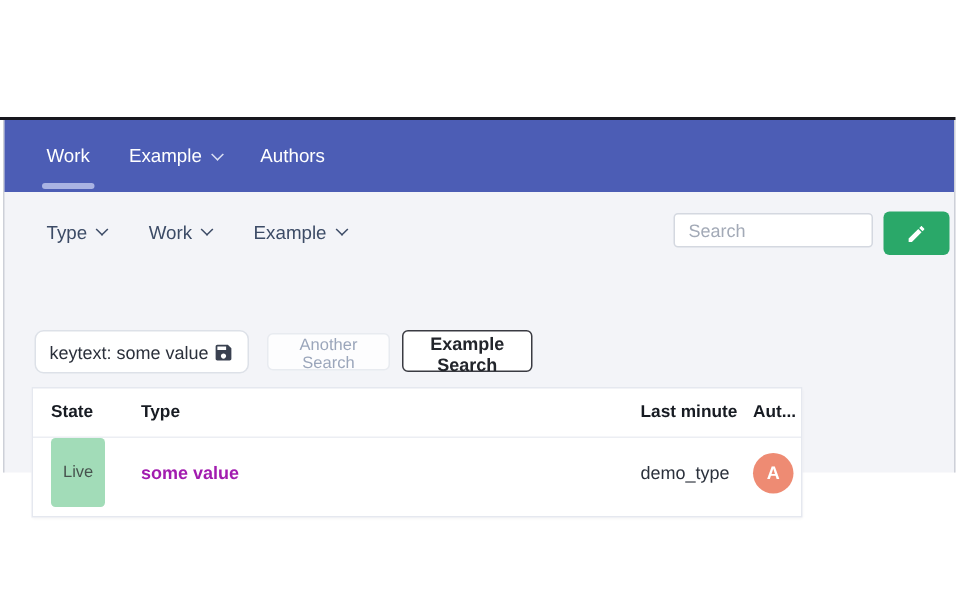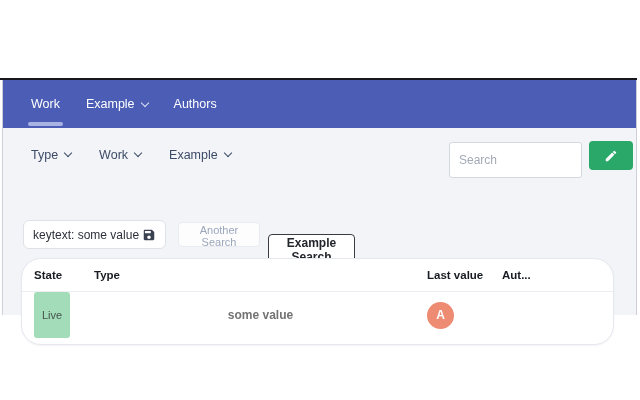--- a/index.html
+++ b/index.html
@@ -56,21 +56,21 @@
   .filter {
     display: flex; align-items: center; gap: 7px;
     font-size: 12.5px; color: #3c4b66; cursor: pointer;
   }
   .filter .caret {
     border-right: 1.6px solid #3c4b66; border-bottom: 1.6px solid #3c4b66;
     margin-top: -4px;
   }
 
   .search-input {
-    position: absolute; left: 446px; top: 14px; width: 133px; height: 36px;
+    position: absolute; left: 446px; top: 14px; width: 133px; height: 23px;
     border: 1px solid #d4d8e0; border-radius: 3px; background: #fff;
     padding: 0 9px; font-size: 12px; color: #333;
     font-family: "Liberation Sans", sans-serif; outline: none;
   }
   .search-input::placeholder { color: #a3aab7; }
 
   .edit-btn {
     position: absolute; left: 586px; top: 13px; width: 44px; height: 29px;
     background: #2aa869; border: none; border-radius: 4px;
     display: flex; align-items: center; justify-content: center; cursor: pointer;
@@ -84,50 +84,50 @@
   }
   .keytext-chip .chip-text { font-size: 12px; color: #2b303b; white-space: nowrap; }
 
   .btn-muted {
     position: absolute; left: 175px; top: 94px; width: 82px; height: 25px;
     background: #fdfdfe; border: 1px solid #e8ebf0; border-radius: 4px;
     color: #9ba6bb; font-size: 11px; cursor: pointer;
     font-family: "Liberation Sans", sans-serif;
   }
   .btn-outlined {
-    position: absolute; left: 265px; top: 106px; width: 87px; height: 28px;
+    position: absolute; left: 265px; top: 92px; width: 87px; height: 28px;
     background: #ffffff; border: 1px solid #3a3b42; border-radius: 4px;
     color: #22252b; font-size: 12px; font-weight: 600; cursor: pointer;
     font-family: "Liberation Sans", sans-serif;
   }
 
   
   .table-card {
-    position: absolute; left: 18px; top: 130px; width: 593px; height: 87px;
-    background: #ffffff; border: 1px solid #e5e8ef; border-radius: 20px;
+    position: absolute; left: 18px; top: 130px; width: 514px; height: 87px;
+    background: #ffffff; border: 1px solid #e5e8ef; border-radius: 0;
     box-shadow: 0 1px 2px rgba(20,25,40,0.05);
     overflow: hidden;
   }
   .grid-row {
     display: grid;
     grid-template-columns: 60px 333px 75px 76px 1fr;
     padding-left: 12px; align-items: center;
   }
   .thead {
     height: 33px; border-bottom: 1px solid #eceef3;
     font-size: 11.5px; font-weight: 700; color: #171b22;
   }
   .thead > div { white-space: nowrap; overflow: hidden; }
   .trow { height: 42px; font-size: 12px; color: #2b313c; }
 
   .badge {
     display: inline-block; background: #a2dcb8; color: #47534e;
     font-size: 11px; padding: 17px 8px; border-radius: 3px;
   }
-  .cell-name { font-weight: 600; color: #737373; text-align: center; }
+  .cell-name { font-weight: 600; color: #a21caf; }
   .avatar {
     width: 27px; height: 27px; border-radius: 50%;
     background: #ee8b73; color: #fff;
     display: flex; align-items: center; justify-content: center;
     font-size: 12px; font-weight: 700; cursor: pointer;
   }
 </style>
 </head>
 <body>
 
@@ -183,28 +183,29 @@
       </span>
     </div>
 
     <button class="btn-muted">Another Search</button>
     <button class="btn-outlined">Example Search</button>
 
     <div class="table-card">
       <div class="grid-row thead">
         <div>State</div>
         <div>Type</div>
-        <div>Last value</div>
+        <div>Last minute</div>
         <div>Aut...</div>
       </div>
       <div class="grid-row trow">
         <div>
           <span class="badge">Live</span>
         </div>
         <div class="cell-name">some value</div>
+        <div>demo_type</div>
         <div>
           <span class="avatar">A</span>
         </div>
       </div>
     </div>
 
   </div>
 </div>
 
 </body></html>

